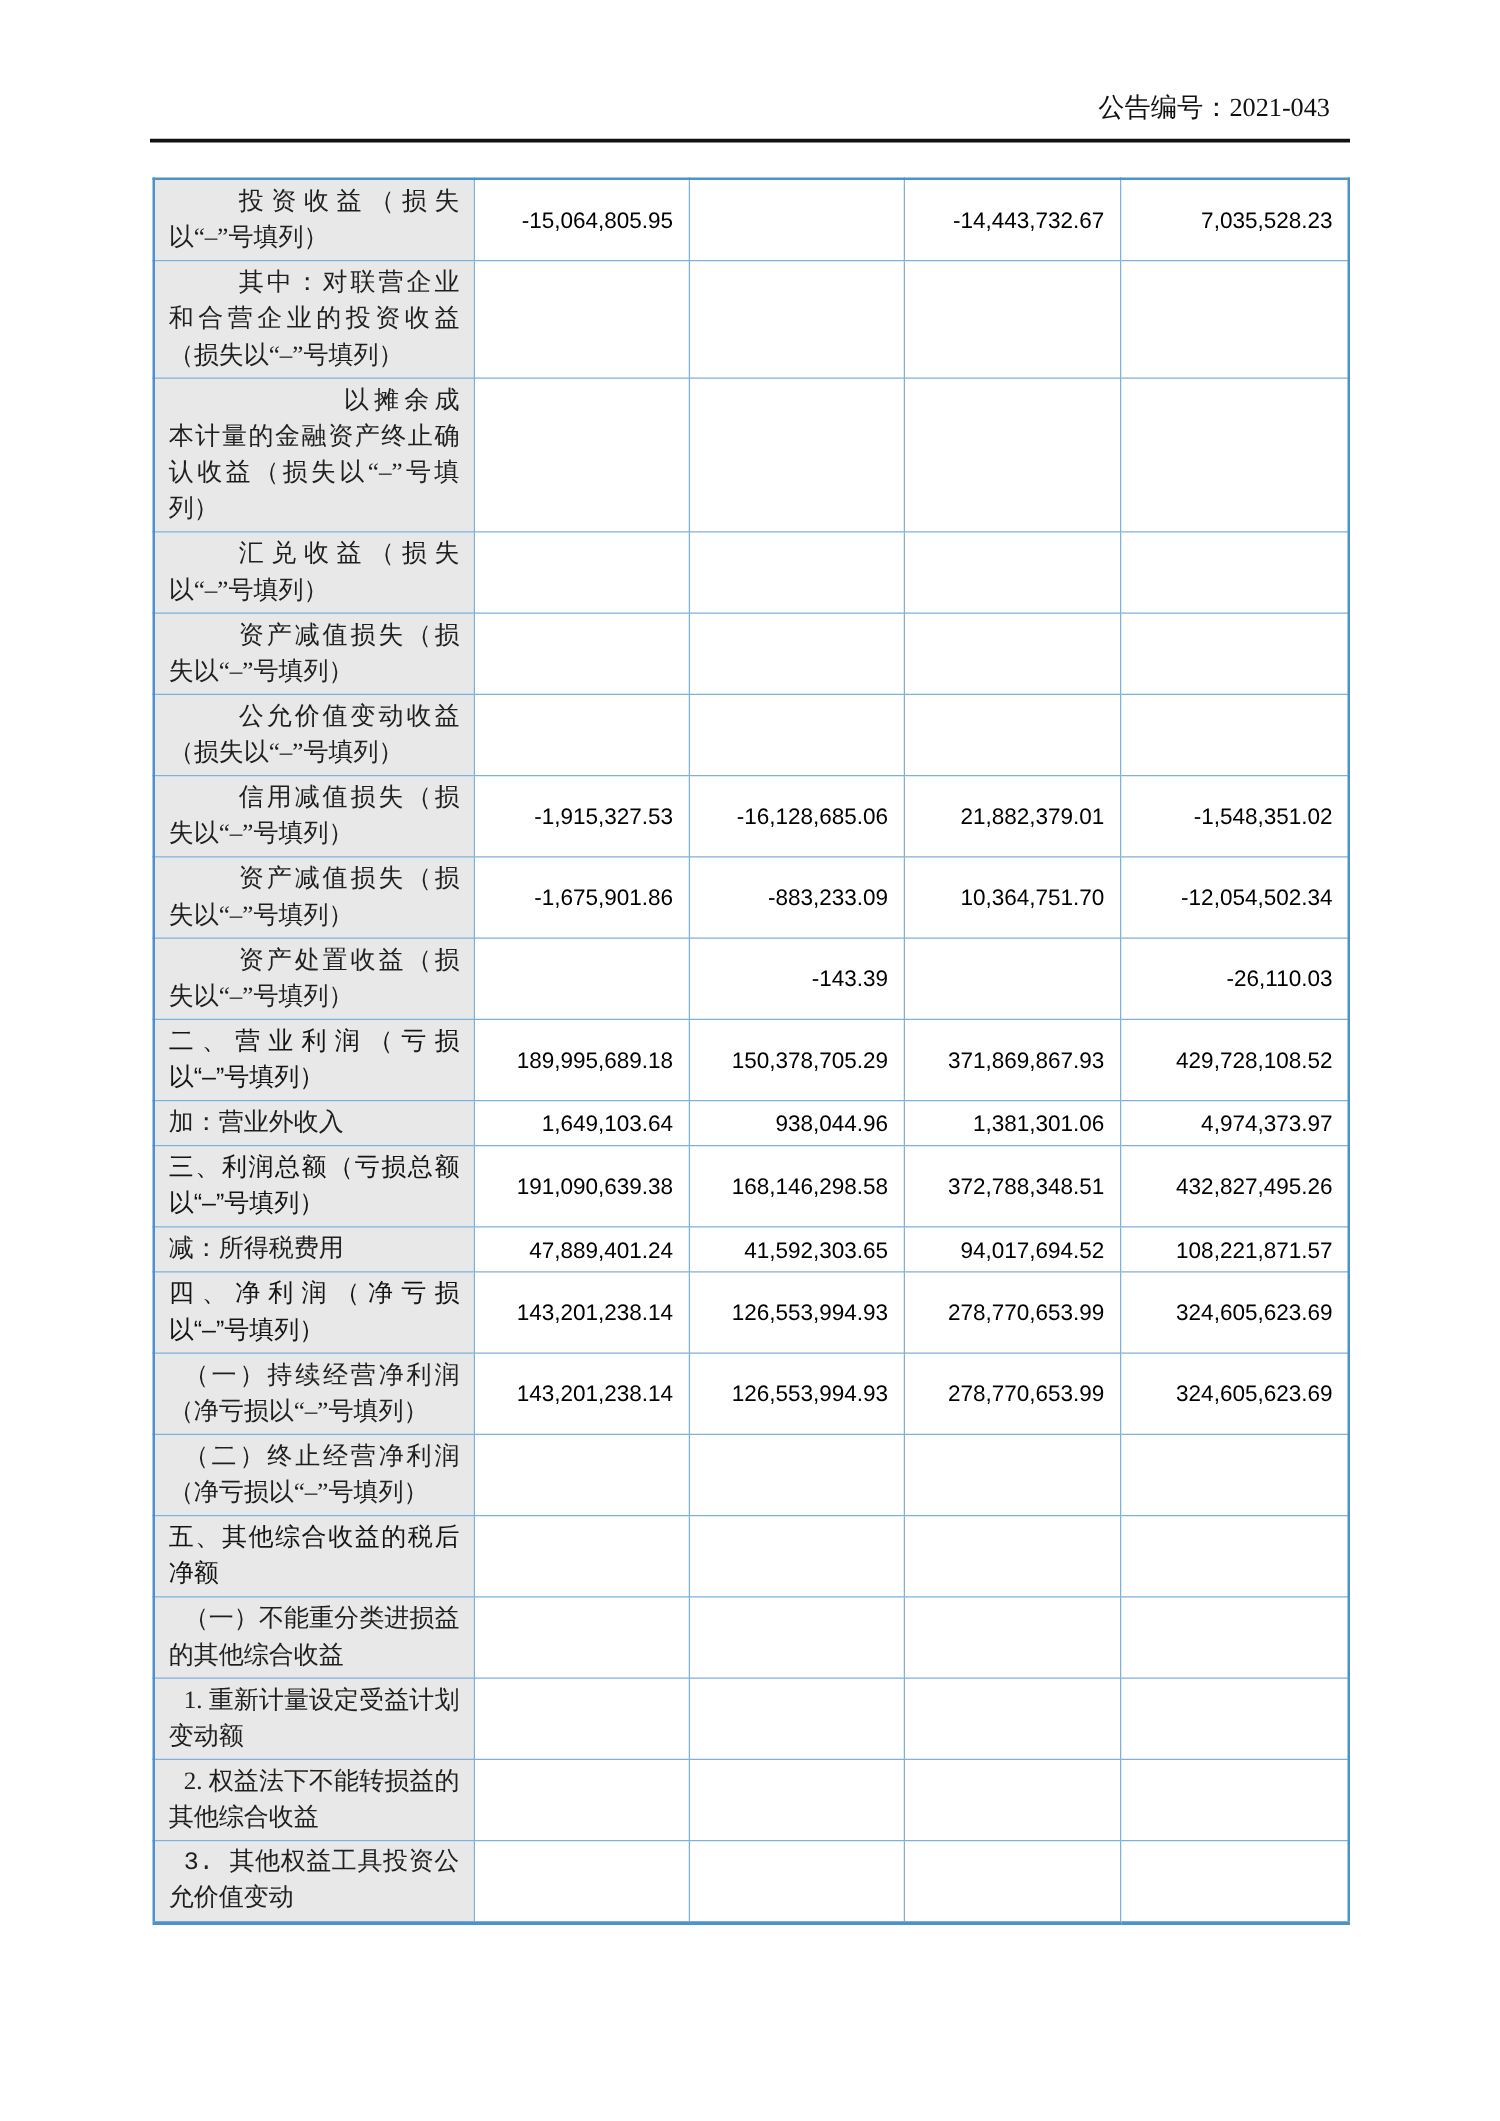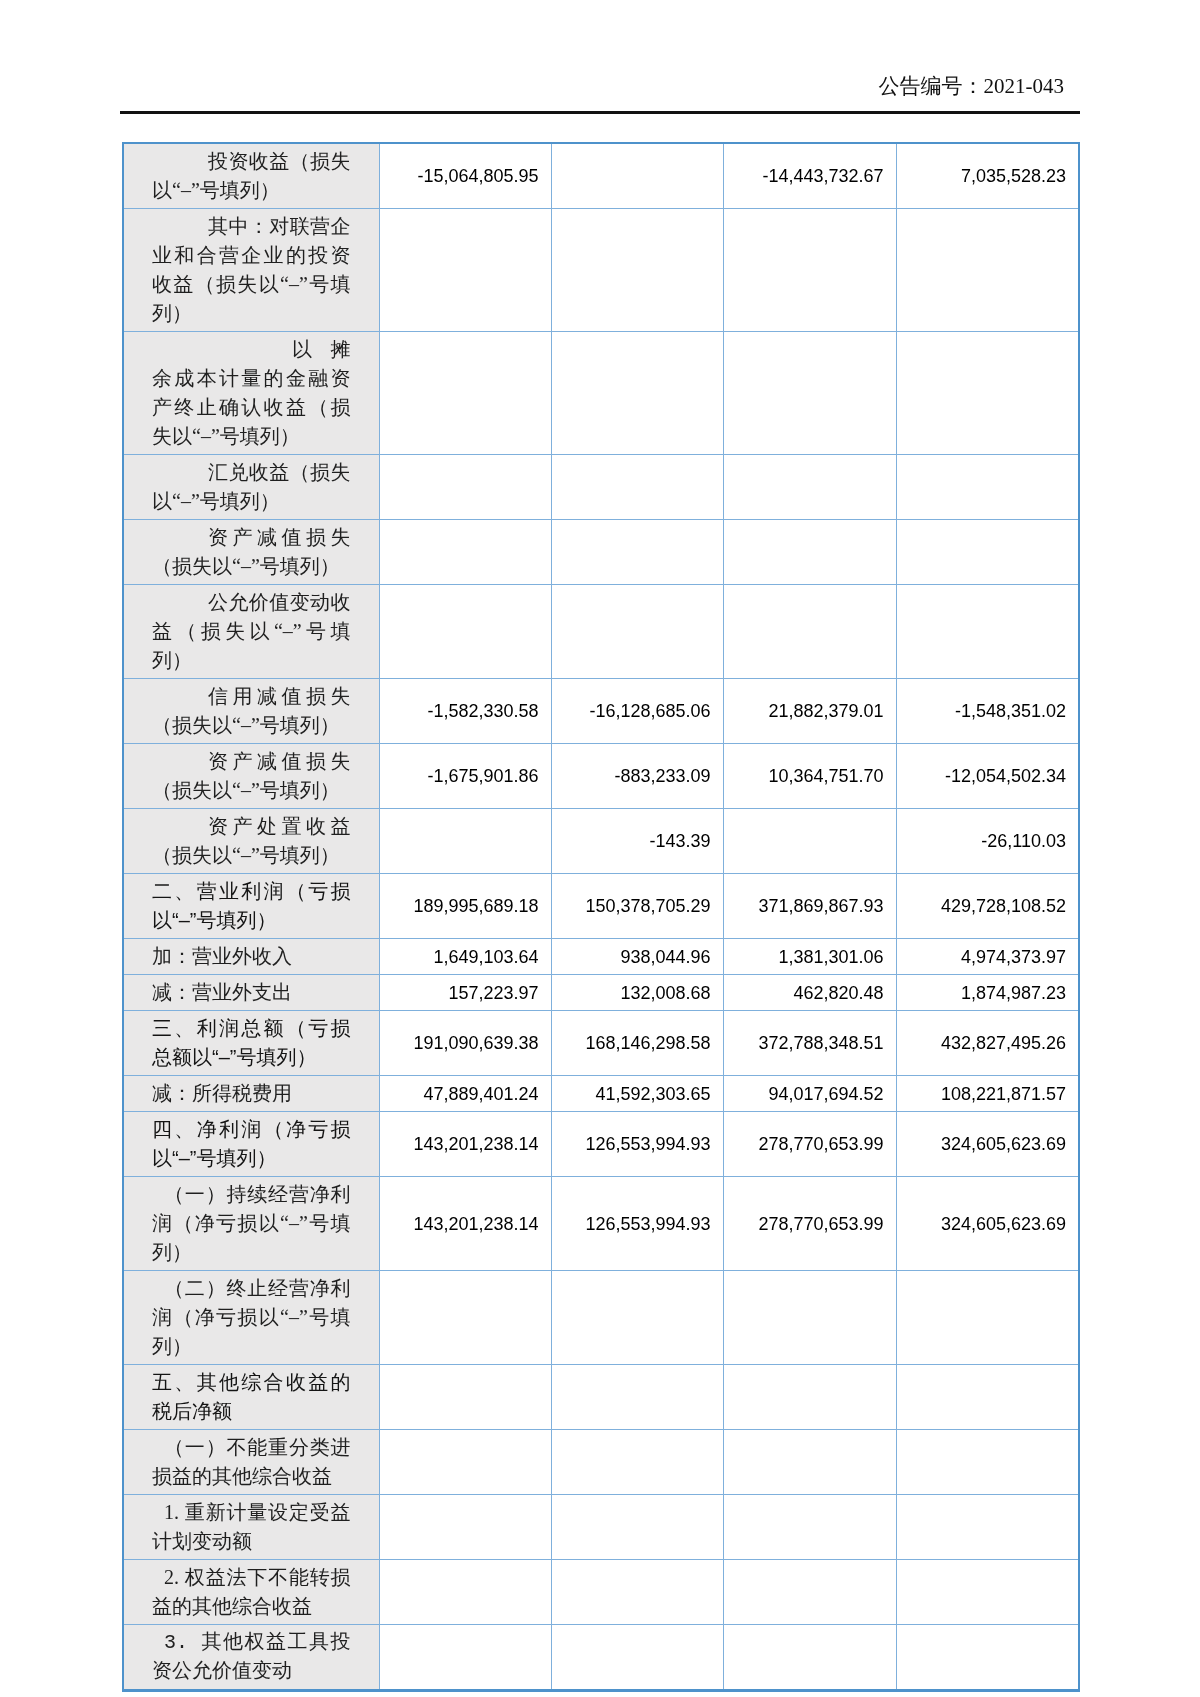--- a/index.html
+++ b/index.html
@@ -41,21 +41,21 @@
   table.fin-table td {
     border: 1px solid #7fb0dc;
     vertical-align: middle;
   }
   table.fin-table tr:last-child td { border-bottom: 3px solid #4e92cb; font-family: Liberation Mono, monospace; }
   td.row-label {
     background: #e9e8e8;
     color: #1f1f1f;
     font-size: 20px;
     line-height: 29px;
-    padding: 3px 28px;
+    padding: 3px 11px;
     text-align: justify;
     font-family: "Liberation Serif", serif;
   }
   td.row-label.bold {
     font-weight: 400;
     color: #141414;
     font-family: "Liberation Sans", sans-serif;
   }
   td.row-label.lvl1 { text-indent: 0.6em; }
   td.row-label.lvl2 { text-indent: 2.8em; }
@@ -124,21 +124,21 @@
         </tr>
         <tr>
           <td class="row-label lvl2">公允价值变动收益（损失以“–”号填列）</td>
           <td class="cell-value"></td>
           <td class="cell-value"></td>
           <td class="cell-value"></td>
           <td class="cell-value"></td>
         </tr>
         <tr>
           <td class="row-label lvl2">信用减值损失（损失以“–”号填列）</td>
-          <td class="cell-value">-1,582,330.58</td>
+          <td class="cell-value">-1,915,327.53</td>
           <td class="cell-value">-16,128,685.06</td>
           <td class="cell-value">21,882,379.01</td>
           <td class="cell-value">-1,548,351.02</td>
         </tr>
         <tr>
           <td class="row-label lvl2">资产减值损失（损失以“–”号填列）</td>
           <td class="cell-value">-1,675,901.86</td>
           <td class="cell-value">-883,233.09</td>
           <td class="cell-value">10,364,751.70</td>
           <td class="cell-value">-12,054,502.34</td>
@@ -158,27 +158,20 @@
           <td class="cell-value">429,728,108.52</td>
         </tr>
         <tr>
           <td class="row-label lvl0">加：营业外收入</td>
           <td class="cell-value">1,649,103.64</td>
           <td class="cell-value">938,044.96</td>
           <td class="cell-value">1,381,301.06</td>
           <td class="cell-value">4,974,373.97</td>
         </tr>
         <tr>
-          <td class="row-label lvl0">减：营业外支出</td>
-          <td class="cell-value">157,223.97</td>
-          <td class="cell-value">132,008.68</td>
-          <td class="cell-value">462,820.48</td>
-          <td class="cell-value">1,874,987.23</td>
-        </tr>
-        <tr>
           <td class="row-label lvl0 bold">三、利润总额（亏损总额以“–”号填列）</td>
           <td class="cell-value">191,090,639.38</td>
           <td class="cell-value">168,146,298.58</td>
           <td class="cell-value">372,788,348.51</td>
           <td class="cell-value">432,827,495.26</td>
         </tr>
         <tr>
           <td class="row-label lvl0">减：所得税费用</td>
           <td class="cell-value">47,889,401.24</td>
           <td class="cell-value">41,592,303.65</td>

